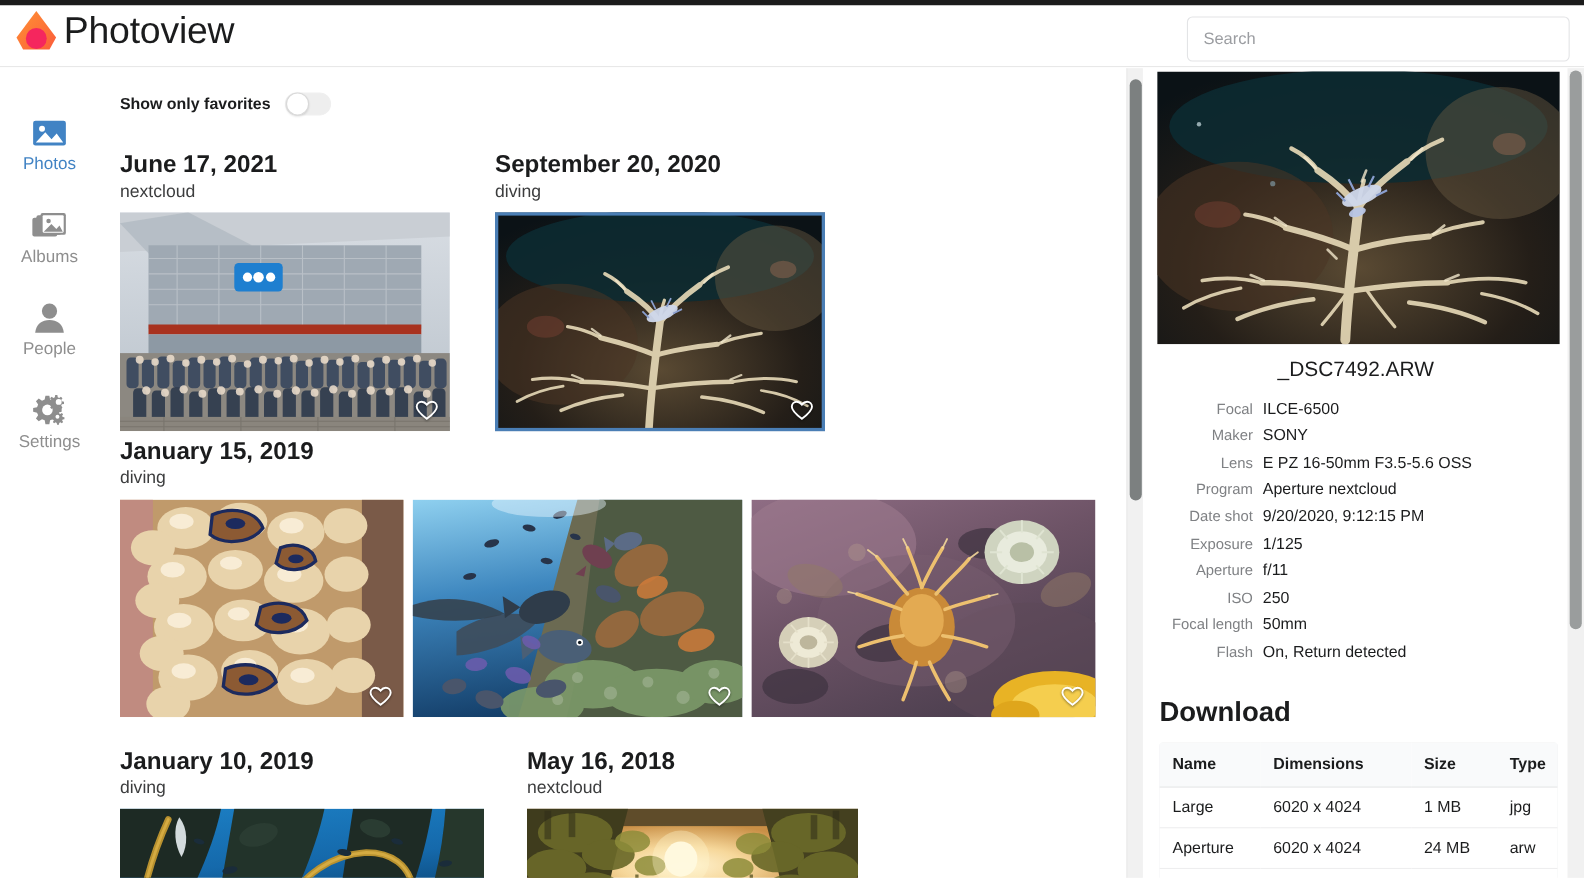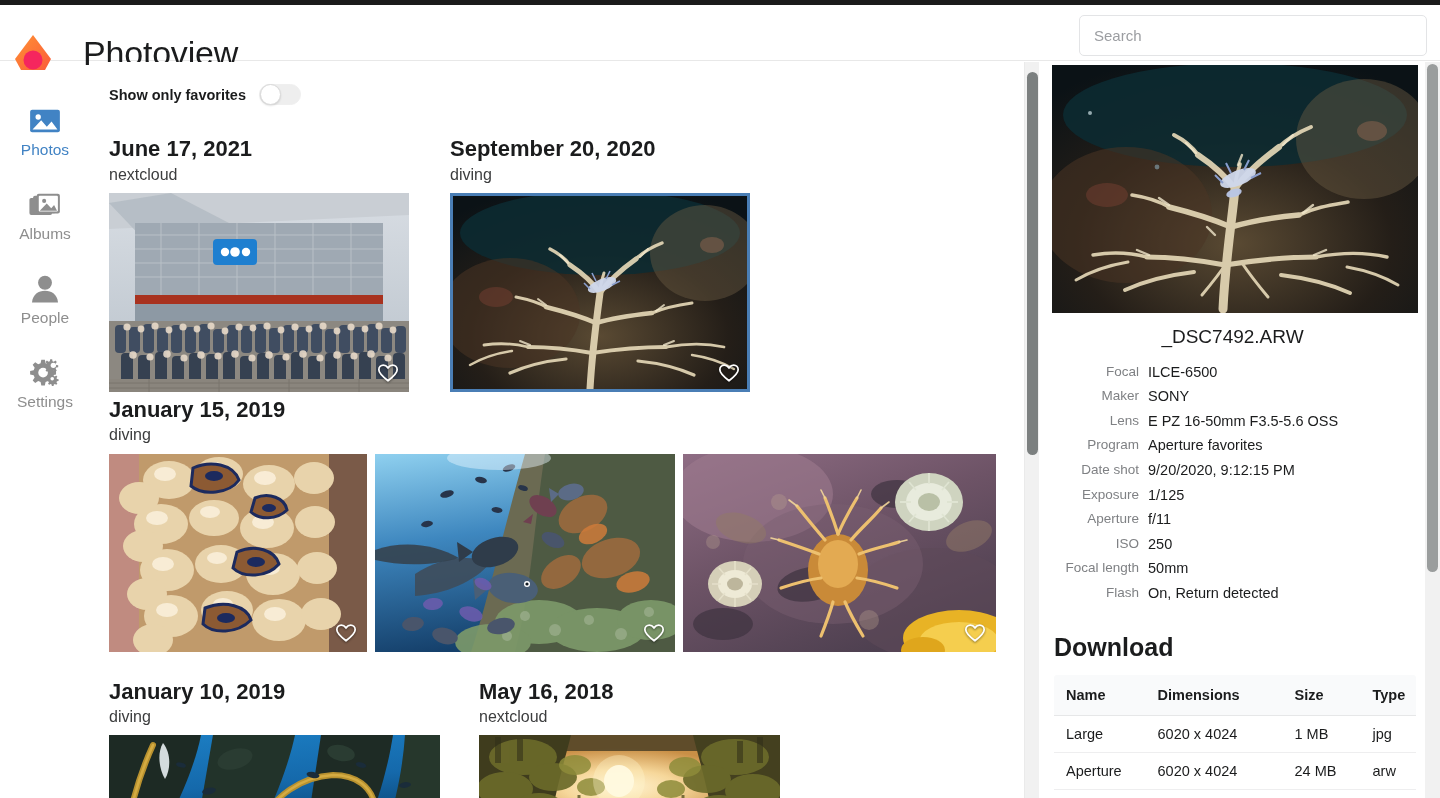--- a/index.html
+++ b/index.html
@@ -22,21 +22,21 @@
 
   
   .header {
     position: absolute; top: 5px; left: 0;
     width: 1440px; height: 56px;
     background: #ffffff;
     border-bottom: 1px solid #e8e8e8;
   }
   .brand {
     position: absolute; left: 12px; top: 2px;
-    display: flex; align-items: center; gap: 29px; margin-top: 25px;
+    display: flex; align-items: center; gap: 4px;
   }
   .logo-mark { width: 42px; height: 42px; display:block; }
   .brand-title {
     font-size: 34px;
     font-weight: 400;
     color: #1b1c1d;
     letter-spacing: -0.2px;
     line-height: 1;
   }
   .search-wrap {
@@ -907,21 +907,21 @@
       <tr>
         <td class="k">Maker</td>
         <td class="v">SONY</td>
       </tr>
       <tr>
         <td class="k">Lens</td>
         <td class="v">E PZ 16-50mm F3.5-5.6 OSS</td>
       </tr>
       <tr>
         <td class="k">Program</td>
-        <td class="v">Aperture favorites</td>
+        <td class="v">Aperture nextcloud</td>
       </tr>
       <tr>
         <td class="k">Date shot</td>
         <td class="v">9/20/2020, 9:12:15 PM</td>
       </tr>
       <tr>
         <td class="k">Exposure</td>
         <td class="v">1/125</td>
       </tr>
       <tr>

